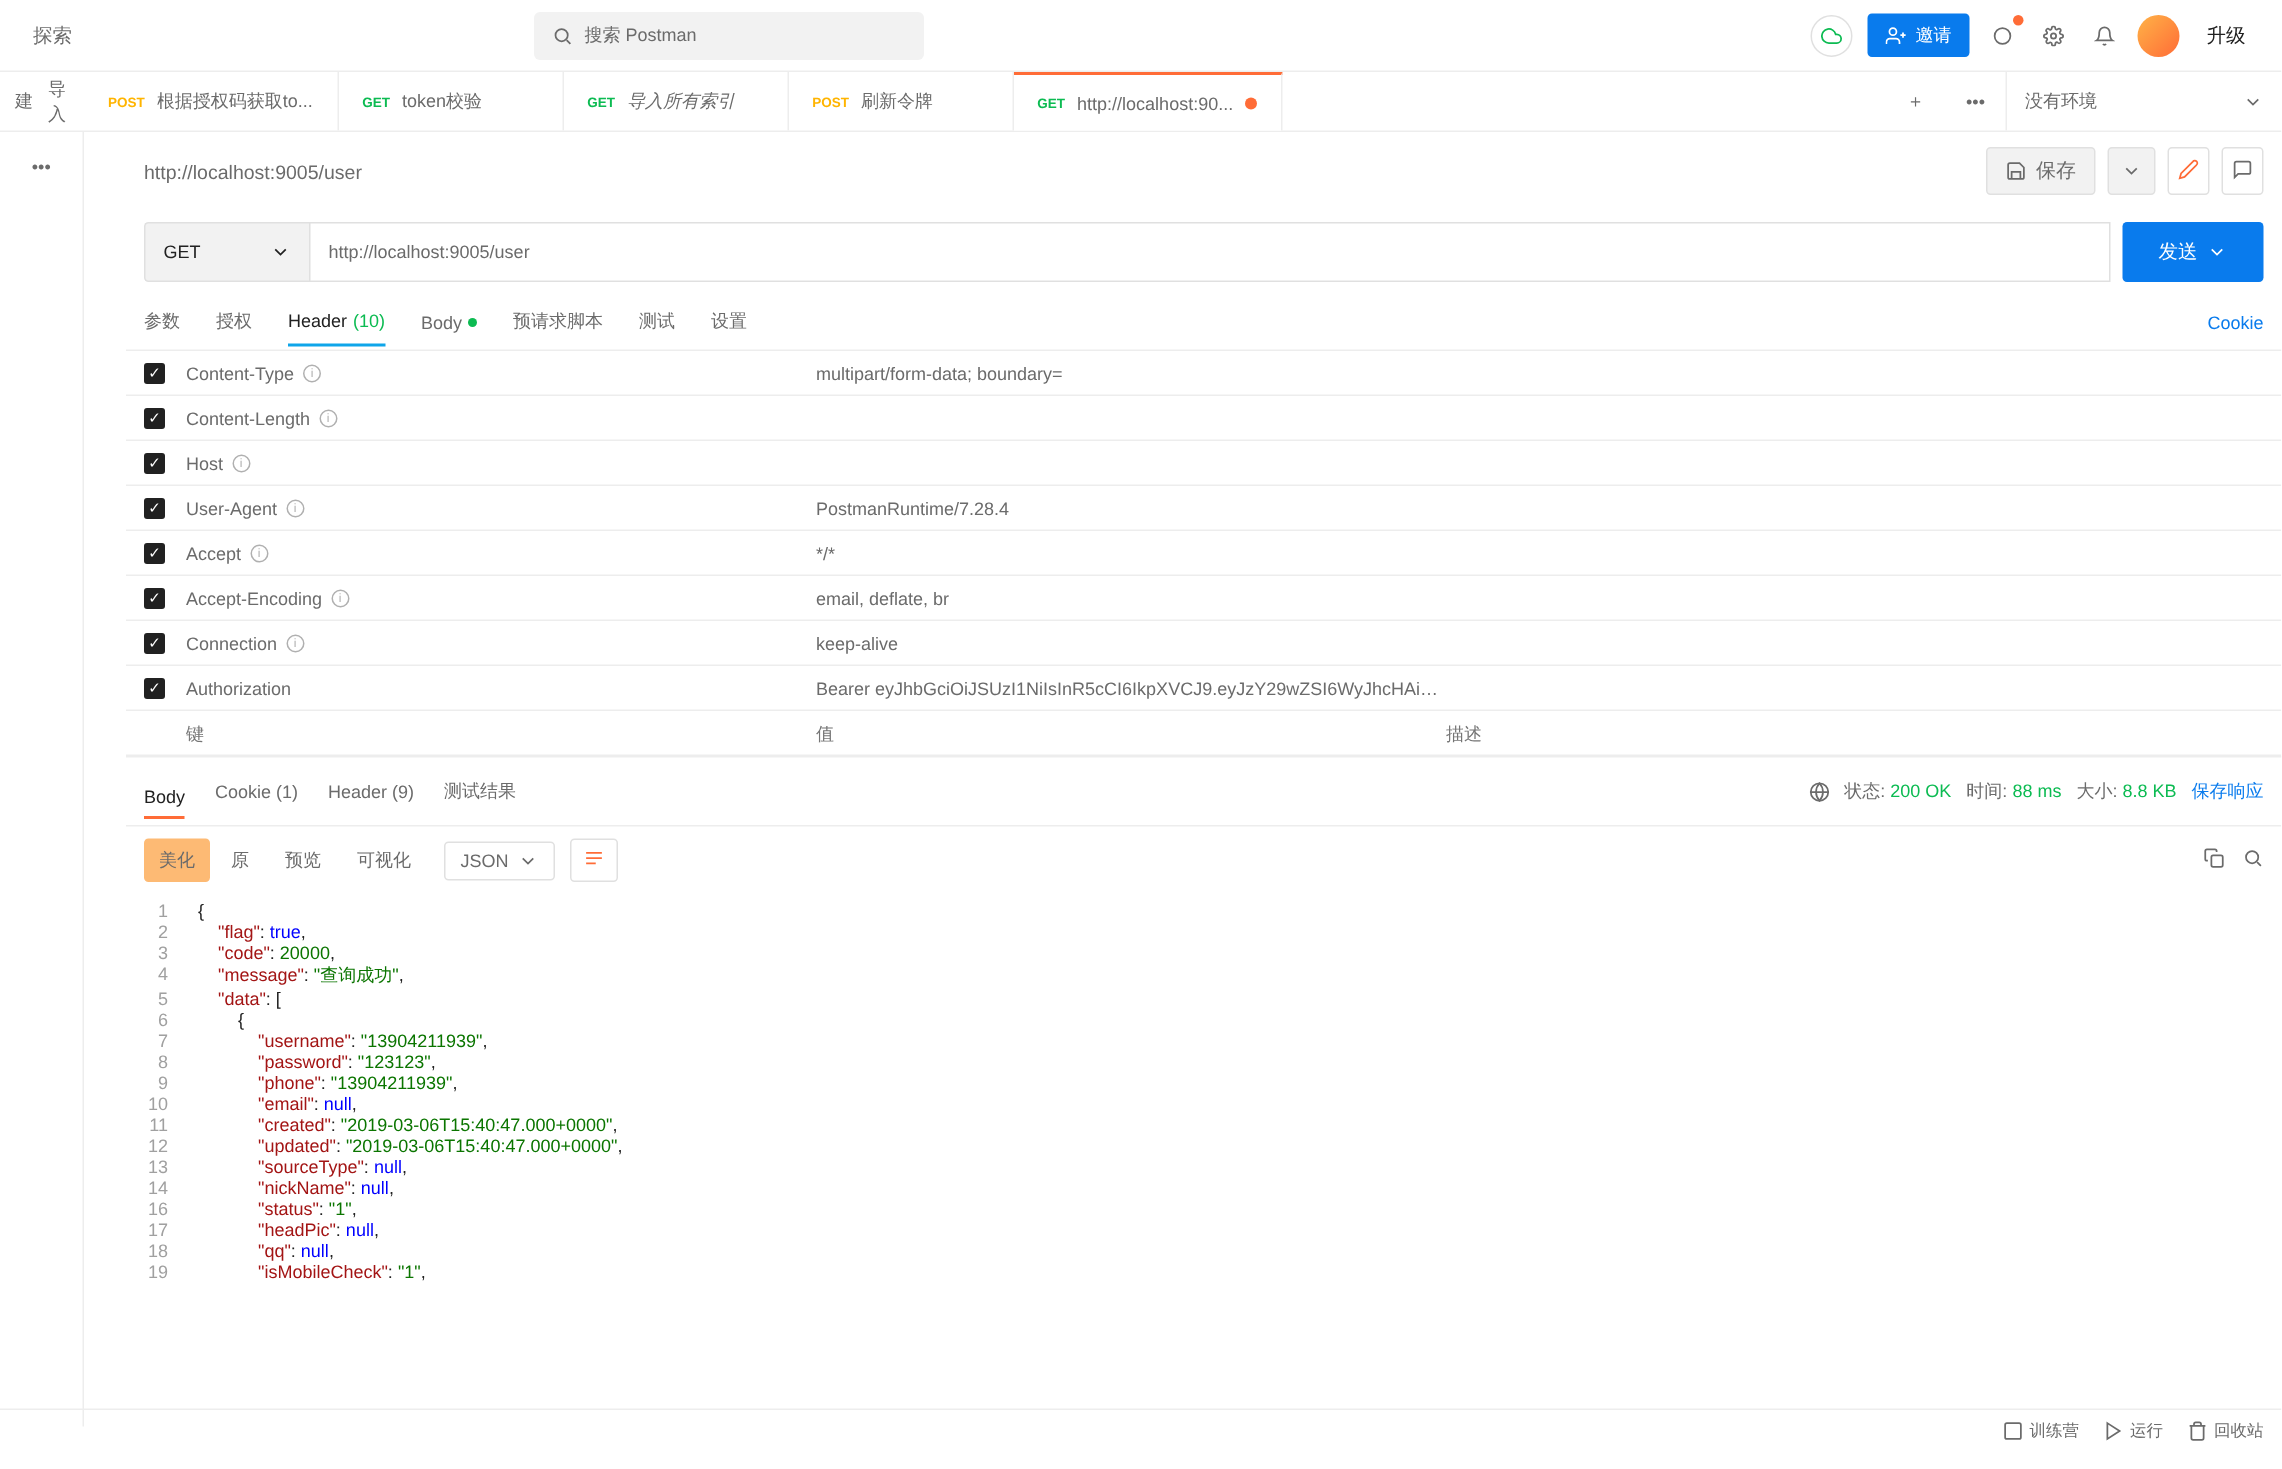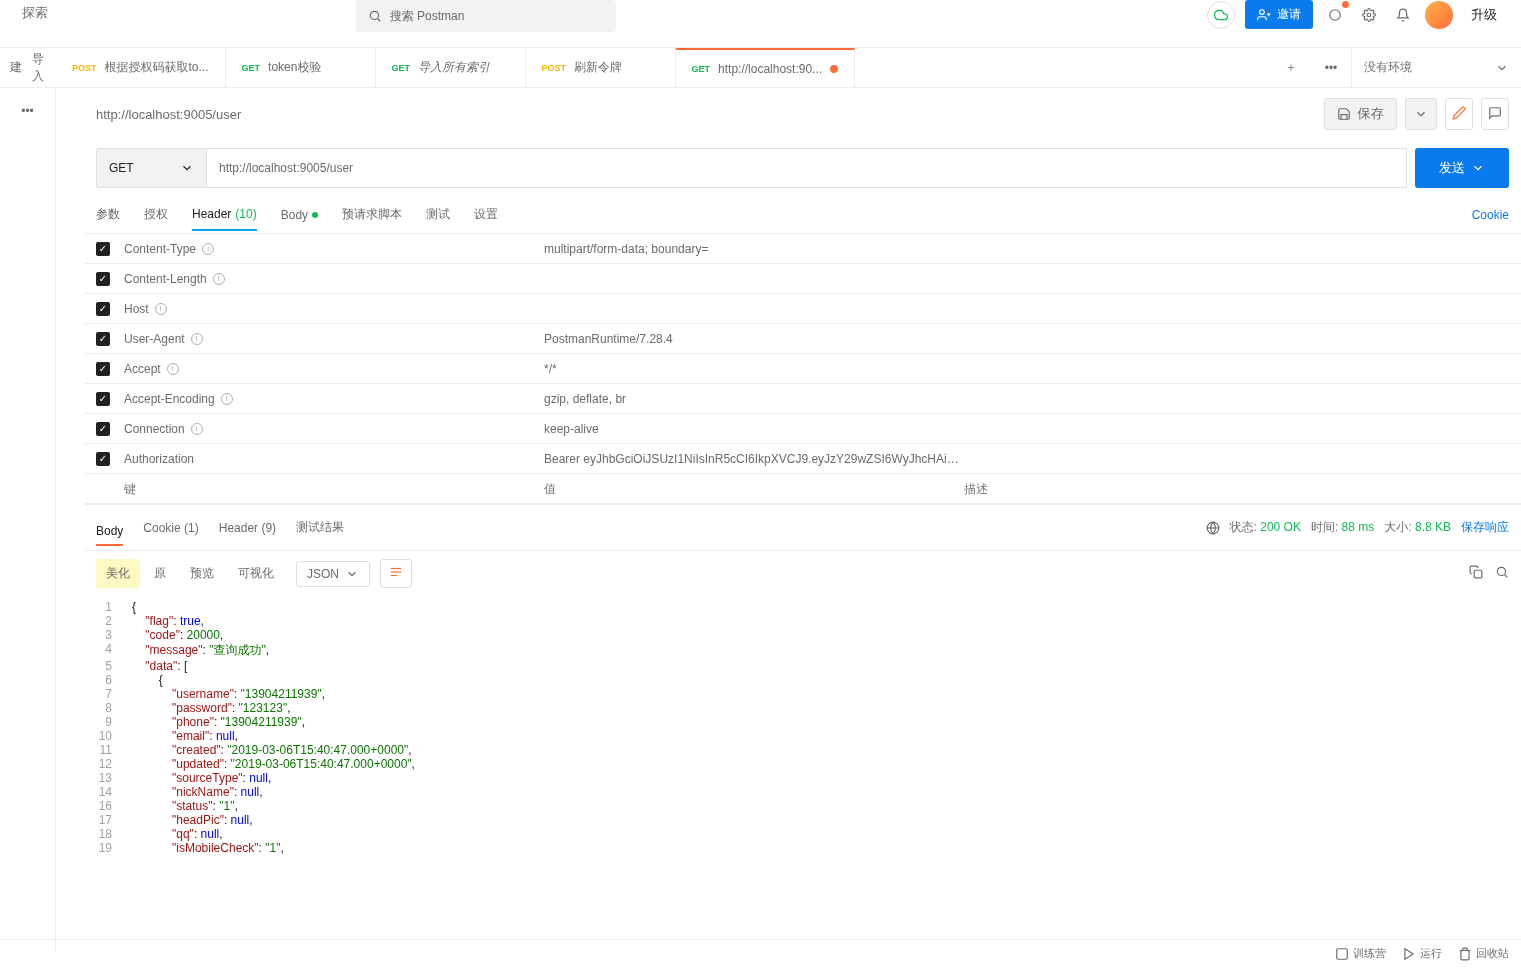--- a/index.html
+++ b/index.html
@@ -1,17 +1,17 @@
 <!DOCTYPE html>
 <html><head>
 <meta charset="utf-8">
 <style>
 *{box-sizing:border-box;margin:0;padding:0;font-family:-apple-system,BlinkMacSystemFont,"Segoe UI",Arial,sans-serif;}
 body{font-size:12px;color:#212121;background:#fff;overflow:hidden;}
-.top-bar{height:48px;display:flex;align-items:flex-start;border-bottom:1px solid #ededed;padding:0 8px;gap:12px;}
+.top-bar{height:48px;display:flex;align-items:center;border-bottom:1px solid #ededed;padding:0 8px;gap:12px;}
 .nav-left{display:flex;align-items:center;gap:8px;padding-left:8px;}
 .nav-item{padding:4px 6px;color:#6b6b6b;cursor:pointer;font-size:13px;}
 .search-box{flex:0 0 260px;margin:0 auto;height:32px;background:#f2f2f2;border-radius:4px;display:flex;align-items:center;padding:0 12px;color:#6b6b6b;gap:8px;}
 .top-right{display:flex;align-items:center;gap:10px;margin-left:auto;padding-right:8px;}
 .cloud-icon{width:28px;height:28px;display:flex;align-items:center;justify-content:center;color:#0a0;border:1px solid #e0e0e0;border-radius:50%;}
 .invite-btn{background:#097BED;color:#fff;border:none;padding:6px 12px;border-radius:3px;display:flex;align-items:center;gap:6px;cursor:pointer;font-size:12px;}
 .icon-btn{position:relative;width:24px;height:24px;display:flex;align-items:center;justify-content:center;color:#6b6b6b;cursor:pointer;}
 .dot{position:absolute;top:-2px;right:-2px;width:7px;height:7px;background:#ff6c37;border-radius:50%;}
 .avatar{width:28px;height:28px;border-radius:50%;background:linear-gradient(135deg,#ffb347,#ff6c37);}
 .upgrade{color:#212121;padding:4px 8px;cursor:pointer;font-size:13px;}
@@ -22,21 +22,21 @@
 .tab{display:flex;align-items:center;gap:8px;padding:0 16px;border-right:1px solid #ededed;cursor:pointer;min-width:150px;position:relative;}
 .tab.active{border-top:2px solid #ff6c37;box-shadow:inset 0 -1px 0 #fff;}
 .method-badge{font-size:9px;font-weight:700;}
 .m-post{color:#ffb400;}
 .m-get{color:#0cbb52;}
 .tab-title{font-size:12px;color:#6b6b6b;white-space:nowrap;overflow:hidden;text-overflow:ellipsis;max-width:110px;}
 .tab-title.italic{font-style:italic;}
 .tab-dot{width:8px;height:8px;background:#ff6c37;border-radius:50%;}
 .add-tab{width:40px;display:flex;align-items:center;justify-content:center;color:#6b6b6b;cursor:pointer;}
 .tabs-more{width:40px;display:flex;align-items:center;justify-content:center;color:#6b6b6b;cursor:pointer;}
-.env-select{width:170px;padding:0 12px;display:flex;align-items:center;justify-content:space-between;color:#6b6b6b;cursor:pointer;border-left:1px solid #ededed;height:100%;}
+.env-select{width:184px;padding:0 12px;display:flex;align-items:center;justify-content:space-between;color:#6b6b6b;cursor:pointer;border-left:1px solid #ededed;height:100%;}
 .content{padding:0 0 0 84px;display:flex;flex-direction:column;height:calc(100vh - 128px);}
 .title-row{display:flex;align-items:center;padding:10px 12px;gap:12px;}
 .title-text{font-size:13px;color:#6b6b6b;}
 .title-actions{margin-left:auto;display:flex;gap:8px;}
 .save-btn{background:#f2f2f2;border:1px solid #e0e0e0;padding:6px 12px;border-radius:3px;display:flex;align-items:center;gap:6px;cursor:pointer;color:#6b6b6b;justify-content:space-between;}
 .edit-btn{background:#fff;border:1px solid #e0e0e0;padding:6px;border-radius:3px;color:#ff6c37;cursor:pointer;}
 .url-row{display:flex;padding:8px 12px;gap:0;}
 .method-select{width:110px;background:#f2f2f2;border:1px solid #e0e0e0;border-right:none;border-radius:3px 0 0 3px;display:flex;align-items:center;justify-content:space-between;padding:0 12px;cursor:pointer;height:40px;color:#212121;font-size:12px;}
 .url-input{flex:1;border:1px solid #e0e0e0;height:40px;padding:0 12px;font-size:12px;color:#6b6b6b;}
 .send-btn{background:#097BED;color:#fff;border:none;padding:0 24px;border-radius:3px;margin-left:8px;height:40px;cursor:pointer;display:flex;align-items:center;gap:6px;font-size:13px;}
@@ -57,21 +57,21 @@
 .info-ic{width:12px;height:12px;border:1px solid #b0b0b0;border-radius:50%;display:inline-flex;align-items:center;justify-content:center;font-size:8px;color:#b0b0b0;}
 .response{flex:1;display:flex;flex-direction:column;overflow:hidden;}
 .resp-tabs{display:flex;align-items:center;padding:8px 12px;border-bottom:1px solid #ededed;gap:20px;font-size:12px;}
 .resp-tab{color:#6b6b6b;cursor:pointer;padding:6px 0;}
 .resp-tab.active{color:#212121;border-bottom:2px solid #ff6c37;margin-bottom:-9px;}
 .resp-status{margin-left:auto;display:flex;gap:10px;align-items:center;color:#6b6b6b;}
 .status-val{color:#0cbb52;}
 .save-resp{color:#097BED;cursor:pointer;}
 .resp-toolbar{display:flex;align-items:center;padding:8px 12px;gap:4px;}
 .view-btn{padding:6px 10px;color:#6b6b6b;cursor:pointer;border-radius:3px;font-size:12px;}
-.view-btn.active{background:#fef9c3;}
+.view-btn.active{background:#fdba74;}
 .json-select{background:#fff;border:1px solid #e0e0e0;padding:5px 10px;border-radius:3px;display:flex;align-items:center;gap:6px;cursor:pointer;font-size:12px;color:#6b6b6b;margin-left:8px;}
 .wrap-btn{border:1px solid #e0e0e0;padding:5px 8px;border-radius:3px;color:#ff6c37;margin-left:6px;cursor:pointer;}
 .resp-actions{margin-left:auto;display:flex;gap:12px;color:#6b6b6b;}
 .code-area{flex:1;overflow:auto;font-family:Consolas,Monaco,monospace;font-size:12px;padding:4px 0;}
 .code-line{display:flex;}
 .line-num{width:40px;text-align:right;padding-right:12px;color:#a0a0a0;user-select:none;}
 .line-content{white-space:pre;padding-left:8px;}
 .json-key{color:#a31515;}
 .json-str{color:#0b7500;}
 .json-num{color:#0b7500;}
@@ -272,21 +272,21 @@
         </div>
         <div class="key-col">Accept<span class="info-ic">i</span></div>
         <div class="val-col">*/*</div>
         <div class="desc-col"></div>
       </div>
       <div class="header-row">
         <div class="chk">
           <span class="chkbox">✓</span>
         </div>
         <div class="key-col">Accept-Encoding<span class="info-ic">i</span></div>
-        <div class="val-col">gzip, deflate, br</div>
+        <div class="val-col">email, deflate, br</div>
         <div class="desc-col"></div>
       </div>
       <div class="header-row">
         <div class="chk">
           <span class="chkbox">✓</span>
         </div>
         <div class="key-col">Connection<span class="info-ic">i</span></div>
         <div class="val-col">keep-alive</div>
         <div class="desc-col"></div>
       </div>

